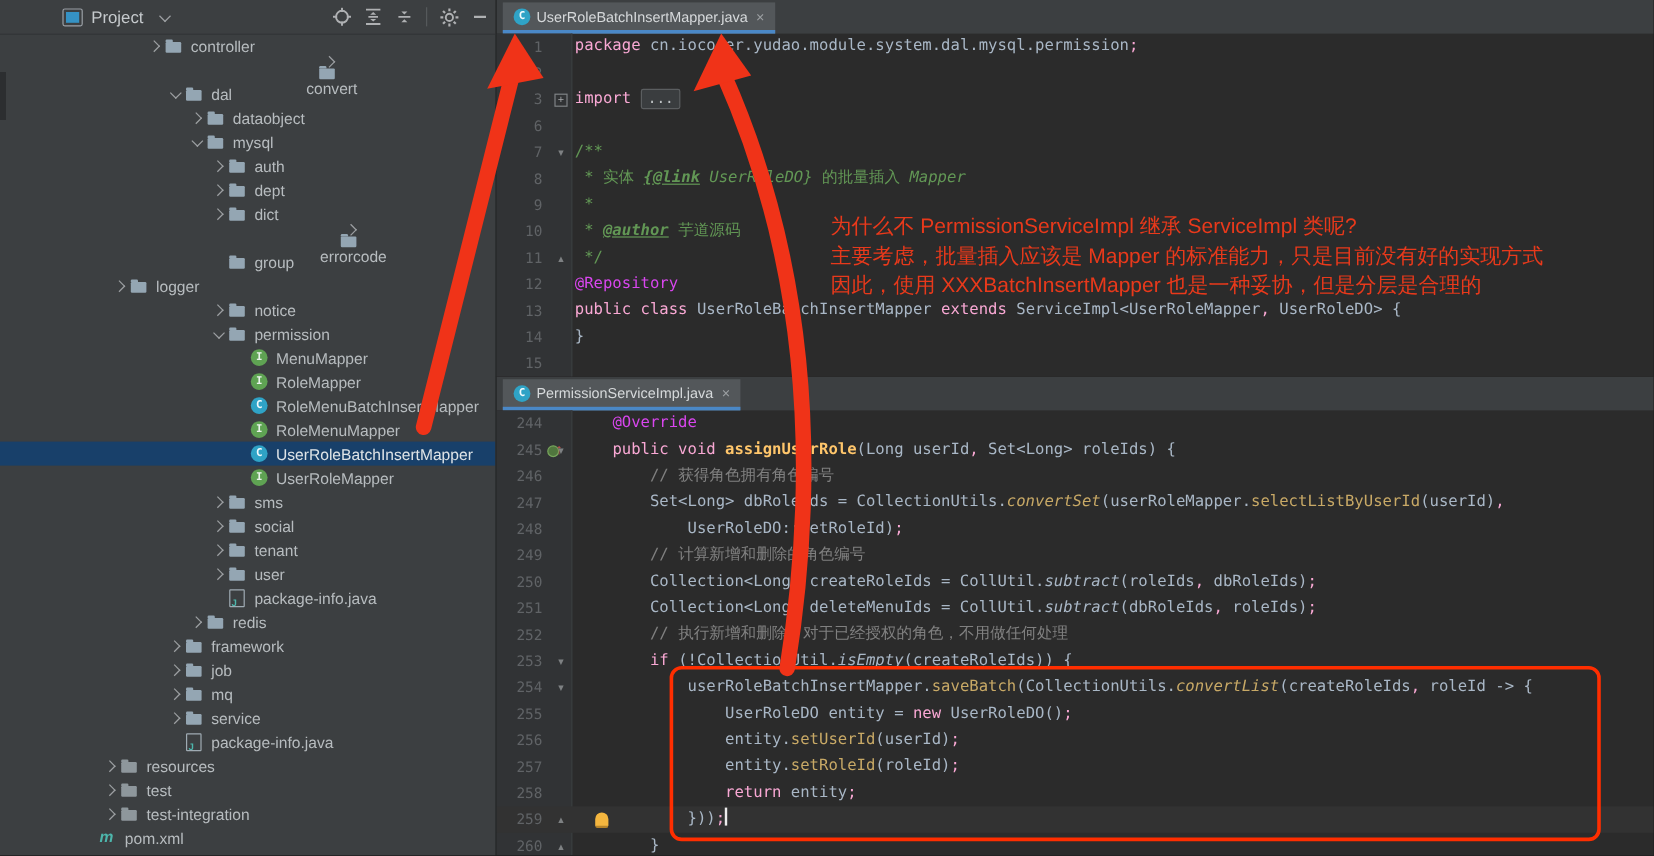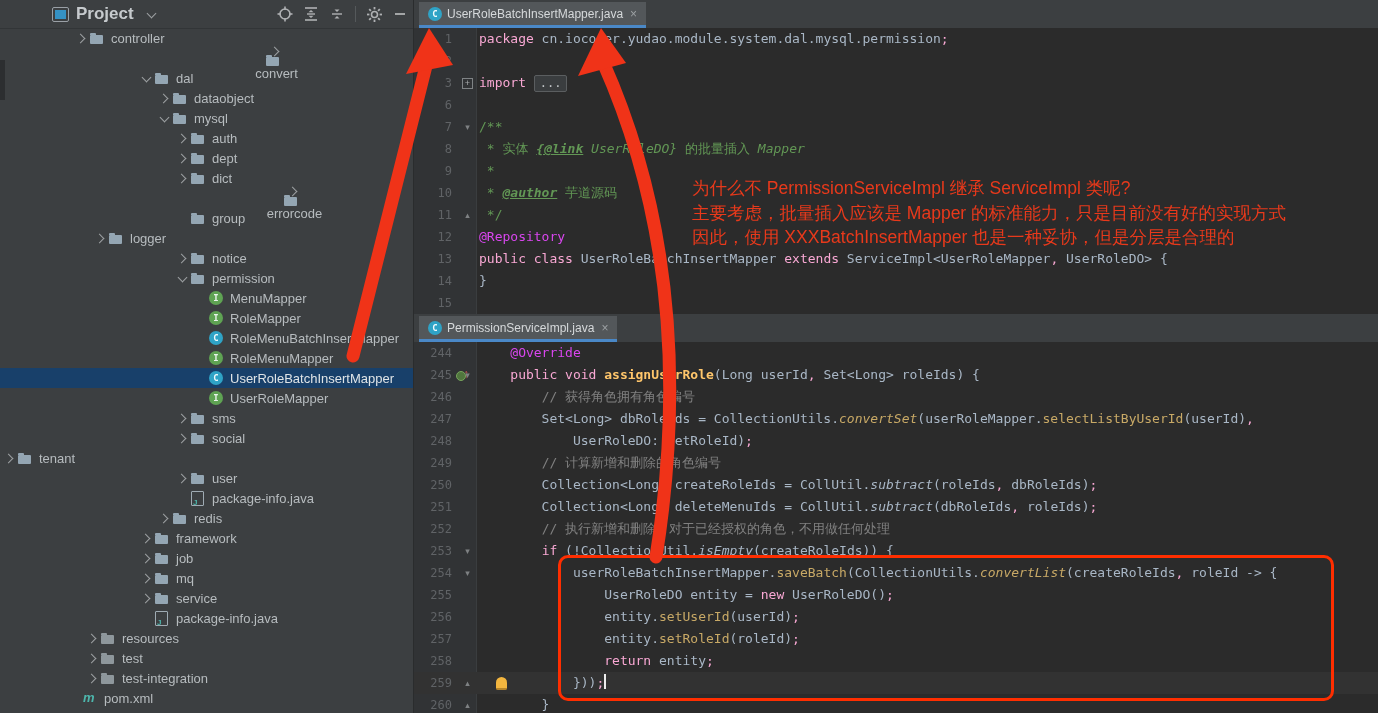--- a/index.html
+++ b/index.html
@@ -5,21 +5,21 @@
   html,body{margin:0;padding:0;background:#1e1e1e;}
   #root{position:relative;width:1378px;height:713px;background:#2B2B2B;overflow:hidden;
         font-family:"Liberation Sans",sans-serif;}
 
   
   .panel-left{position:absolute;left:0;top:0;width:413px;height:713px;background:#3C3F41;}
   .panel-header{position:relative;height:28px;display:flex;align-items:center;padding-left:52px;
                 background:#3C3F41;border-bottom:1px solid #323537;}
   .proj-ico{width:15px;height:13px;border:1px solid #9AA0A6;border-radius:2px;position:relative;margin-right:7px;}
   .proj-ico::after{content:"";position:absolute;left:2px;top:2px;right:2px;bottom:2px;background:#3592C4;}
-  .panel-title{color:#C6CACD;font-size:17px;font-weight:bold;}
+  .panel-title{color:#C6CACD;font-size:14px;font-weight:normal;}
   .hdr-chev{margin-left:9px;}
   .hdr-icons{position:absolute;right:6px;top:0;height:28px;display:flex;align-items:center;gap:10px;}
   .hdr-icons svg{display:block;}
   .hdr-sep{width:1px;height:16px;background:#55595B;}
   .stripe-notch{position:absolute;left:0;top:60px;width:5px;height:40px;background:#2C2E30;}
 
   .tree{position:absolute;left:0;top:28px;width:413px;bottom:0;overflow:hidden;}
   .tree-row{height:20px;display:flex;align-items:center;font-size:13px;color:#B7BCBF;cursor:default;}
   .tree-row.sel{background:#18406A;color:#DFE4E7;}
   .chev{width:18px;display:flex;justify-content:center;align-items:center;flex:none;}
@@ -142,21 +142,21 @@
         </span>
         <span>
           <svg width="14" height="14" viewBox="0 0 14 14">
               <line x1="2" y1="7" x2="12" y2="7" stroke="#AFB1B3" stroke-width="1.8"></line>
             </svg>
         </span>
       </div>
     </div>
     <div class="stripe-notch"></div>
     <div class="tree">
-        <div class="tree-row" style="padding-left: 72px; align-items: center;">
+        <div class="tree-row" style="padding-left: 120px; align-items: center;">
           <span class="chev right">
             <i></i>
           </span>
           <span class="tico">
             <span class="ic-folder"></span>
           </span>
           <span class="tree-label">controller</span>
         </div>
         <div class="tree-row" style="padding-left: 137px; flex-direction: column;">
           <span class="chev right">
@@ -317,21 +317,21 @@
         </div>
         <div class="tree-row" style="padding-left: 173px;">
           <span class="chev right">
             <i></i>
           </span>
           <span class="tico">
             <span class="ic-folder"></span>
           </span>
           <span class="tree-label">social</span>
         </div>
-        <div class="tree-row" style="">
+        <div class="tree-row" style="padding-left: 173px;">
           <span class="chev right">
             <i></i>
           </span>
           <span class="tico">
             <span class="ic-folder"></span>
           </span>
           <span class="tree-label">tenant</span>
         </div>
         <div class="tree-row" style="padding-left: 173px;">
           <span class="chev right">

